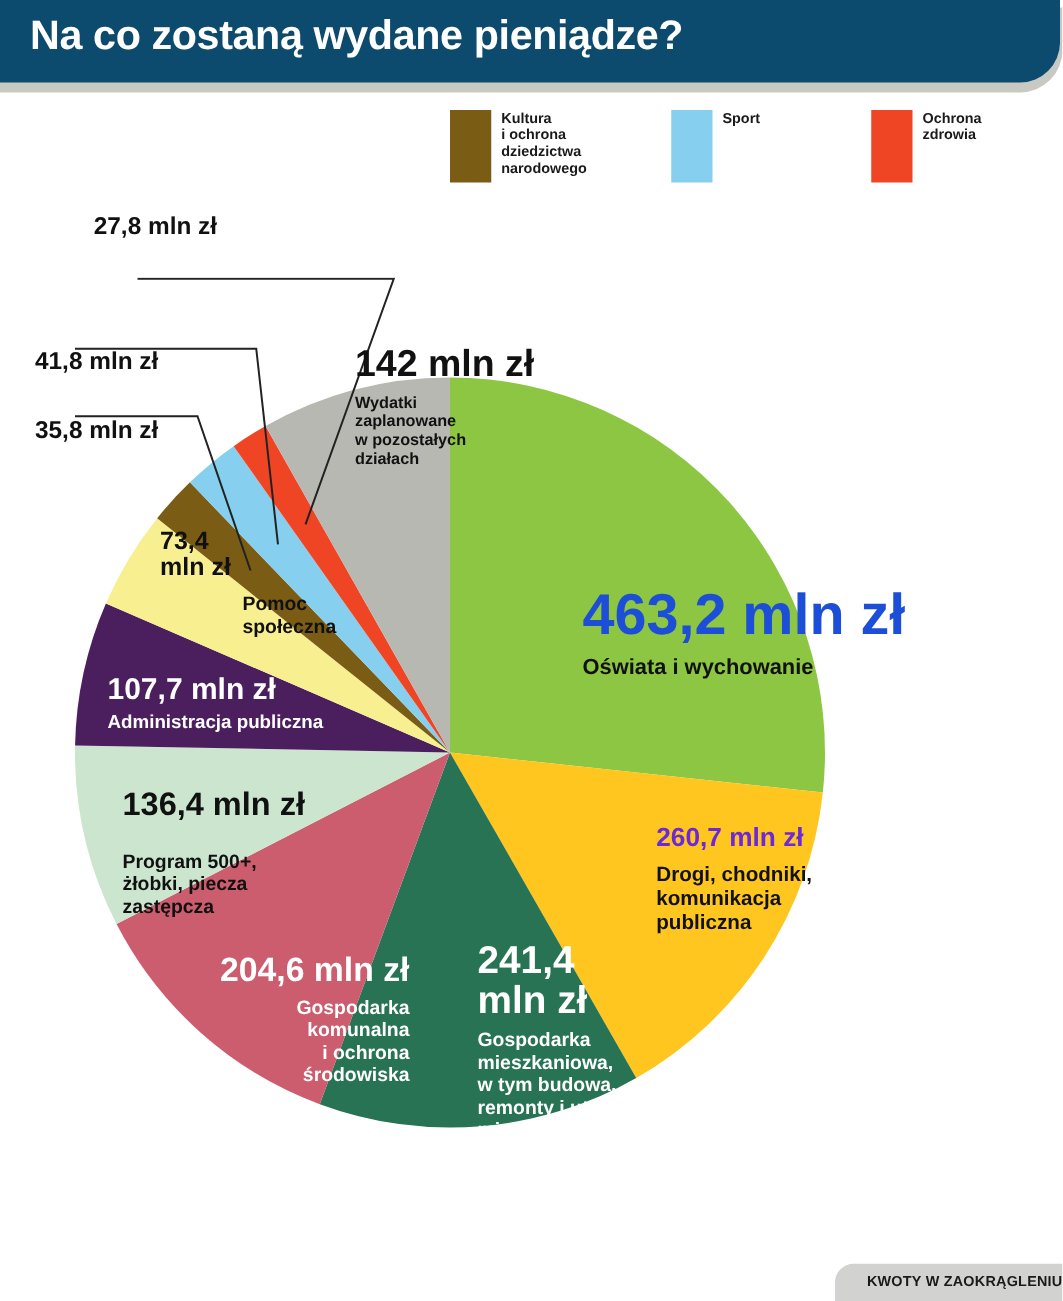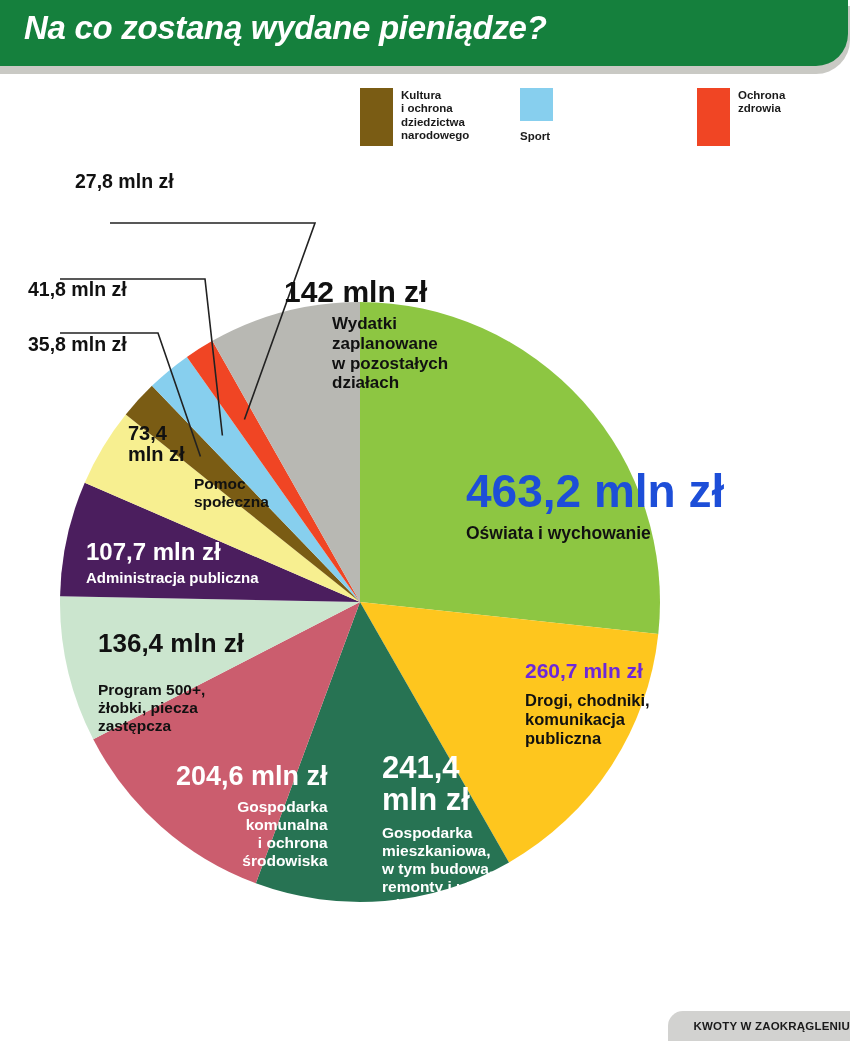--- a/index.html
+++ b/index.html
@@ -11,33 +11,33 @@
   }
   #stage { position: relative; width: 850px; height: 1041px; background: #fff; }
 
   
   .header-shadow {
     position: absolute; left: 0; top: 6px; width: 850px; height: 68px;
     background: #c9c9c4; border-bottom-right-radius: 34px;
   }
   .header-bar {
     position: absolute; left: 0; top: 0; width: 848px; height: 66px;
-    background: #15803d; border-bottom-right-radius: 32px; font-style: italic;
+    background: #0c4a6e; border-bottom-right-radius: 32px;
   }
   .header-title {
     position: absolute; left: 24px; top: 9px;
     font-size: 33px; font-weight: bold; color: #ffffff;
     letter-spacing: -0.3px; white-space: nowrap;
   }
 
   
   .legend { position: absolute; left: 360px; top: 88px; width: 480px; height: 70px; }
   .legend-item { position: absolute; top: 0; display: flex; gap: 8px; }
   .legend-item.i0 { left: 0px; }
-  .legend-item.i1 { left: 160px; flex-direction: column; }
+  .legend-item.i1 { left: 177px; }
   .legend-item.i2 { left: 337px; justify-content: center; }
   .legend-swatch { width: 33px; height: 58px; flex: 0 0 33px; }
   .legend-label {
     font-size: 11.5px; font-weight: bold; color: #1a1a1a;
     line-height: 13.4px; white-space: pre-line; padding-top: 1px;
   }
 
   
   #pie-wrap { position: absolute; left: 60px; top: 222px; width: 720px; height: 760px; }
   #pie-svg { position: absolute; left: 0; top: 0; }
@@ -79,21 +79,21 @@
   .lbl-purple  { left: 86px; top: 540px; }
   .lbl-purple .slice-value { font-size: 24px; color: #ffffff; }
   .lbl-purple .slice-name  { font-size: 15px; color: #ffffff; margin-top: 4px; }
 
   .lbl-yellow  { left: 128px; top: 423px; }
   .lbl-yellow .slice-value { font-size: 20px; color: #111; }
   .lbl-yellow .slice-name  { font-size: 15.5px; color: #111; margin-top: 10px; margin-left: 66px; }
 
   .lbl-gray    { left: 284px; top: 276px; }
   .lbl-gray .slice-value { font-size: 30px; color: #111; }
-  .lbl-gray .slice-name  { font-size: 17px; color: #111; margin-top: 7px; margin-left: 48px; }
+  .lbl-gray .slice-name  { font-size: 13px; color: #111; margin-top: 7px; }
 
   
   .footer-badge {
     position: absolute; right: 0; bottom: 0; height: 30px;
     background: #d2d2d0; border-top-left-radius: 15px;
     display: flex; align-items: center; padding: 0 0 0 26px;
   }
   .footer-badge span {
     font-size: 11.5px; font-weight: bold; color: #1a1a1a; letter-spacing: 0.2px;
   }

